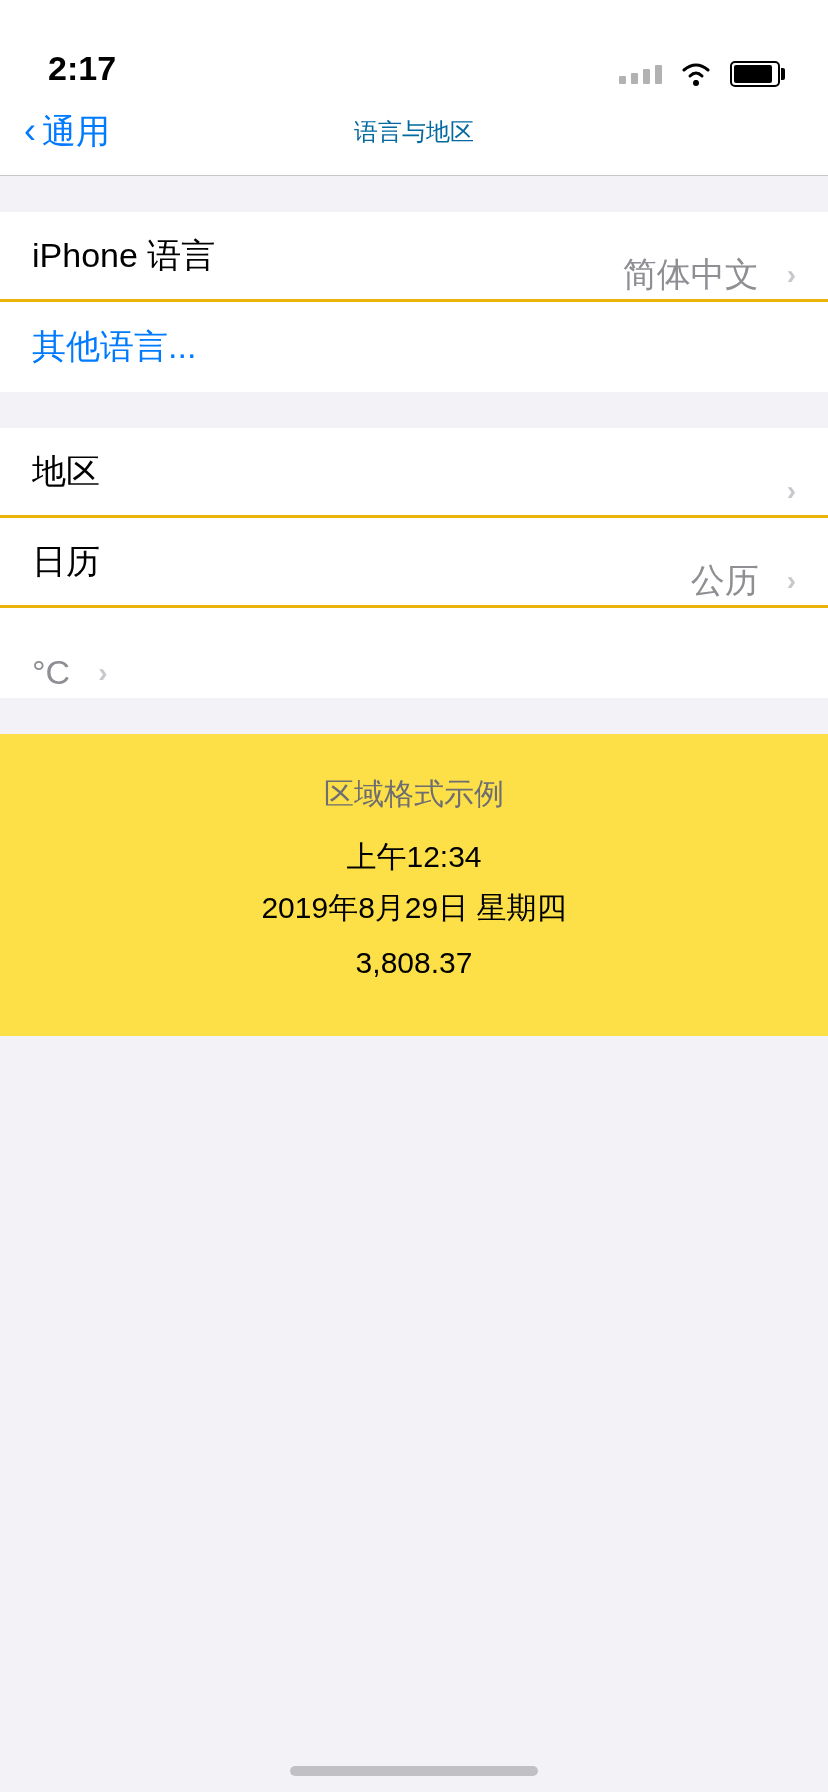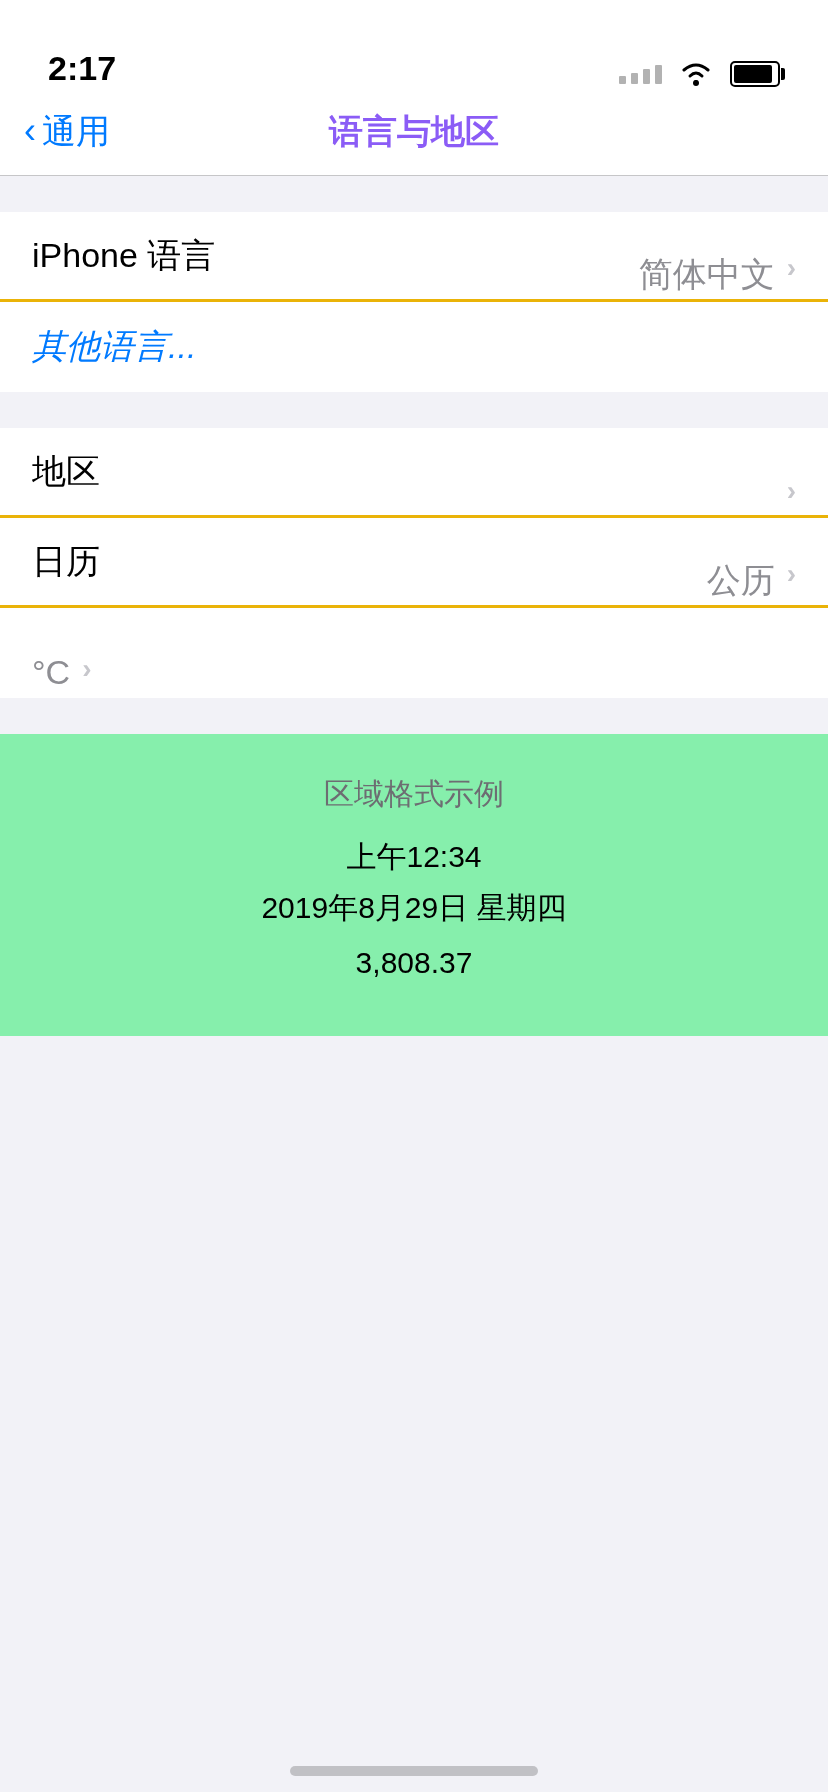--- a/index.html
+++ b/index.html
@@ -94,23 +94,23 @@
       gap: 6px;
       cursor: pointer;
     }
     .nav-back-chevron {
       font-size: 36px;
       font-weight: 300;
       line-height: 1;
       margin-top: -2px;
     }
     .nav-title {
-      font-size: 34px;
-      font-weight: 700;
-      color: #8b5cf6;
+      font-size: 24px;
+      font-weight: 400;
+      color: #0369a1;
     }
 
     
     .section-separator {
       height: 36px;
       background: #f2f2f7;
     }
 
     
     .settings-group {
@@ -127,41 +127,41 @@
     }
     .settings-row:last-child {
       border-bottom: none;
     }
     .row-label {
       font-size: 34px;
       color: #000;
     }
     .row-label.blue {
       color: #007aff;
-      font-style: italic;
     }
     .row-value-container {
       display: flex;
-      gap: 12px;
+      align-items: center;
+      gap: 28px;
       margin-top: 39px;
     }
     .row-value {
       font-size: 34px;
       color: #8e8e93;
     }
     .row-chevron {
       color: #c7c7cc;
       font-size: 28px;
       font-weight: 600;
     }
 
     
     .format-section {
       margin-top: 36px;
-      background: #86efac;
+      background: #fde047;
       padding: 40px 32px 48px;
       text-align: center;
     }
     .format-title {
       font-size: 30px;
       color: #6d6d72;
       margin-bottom: 16px;
     }
     .format-line {
       font-size: 30px;

